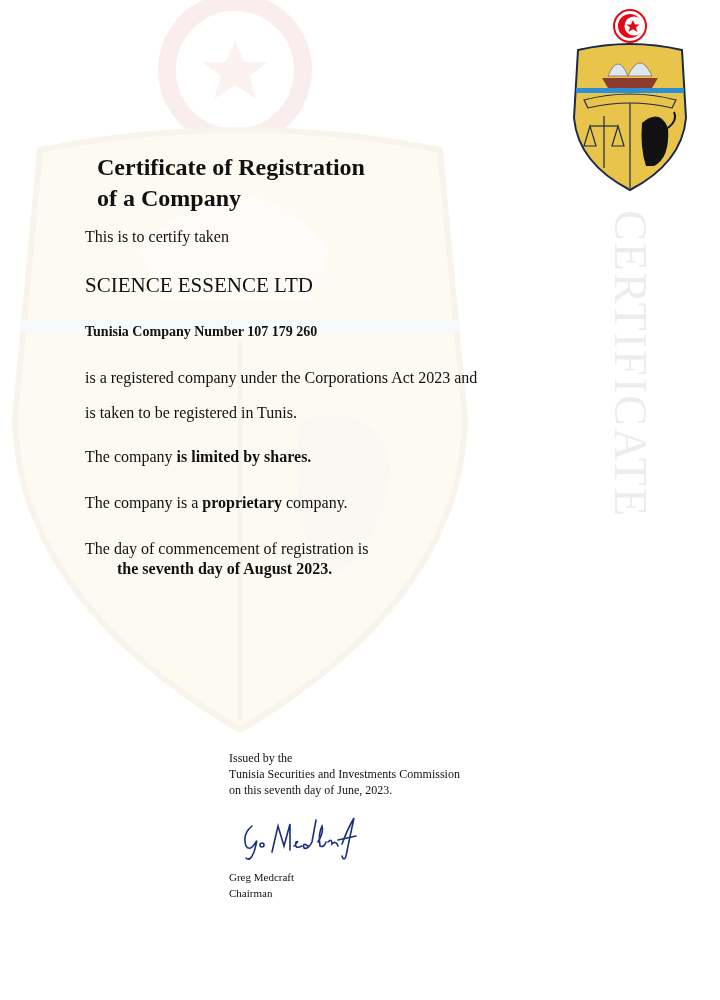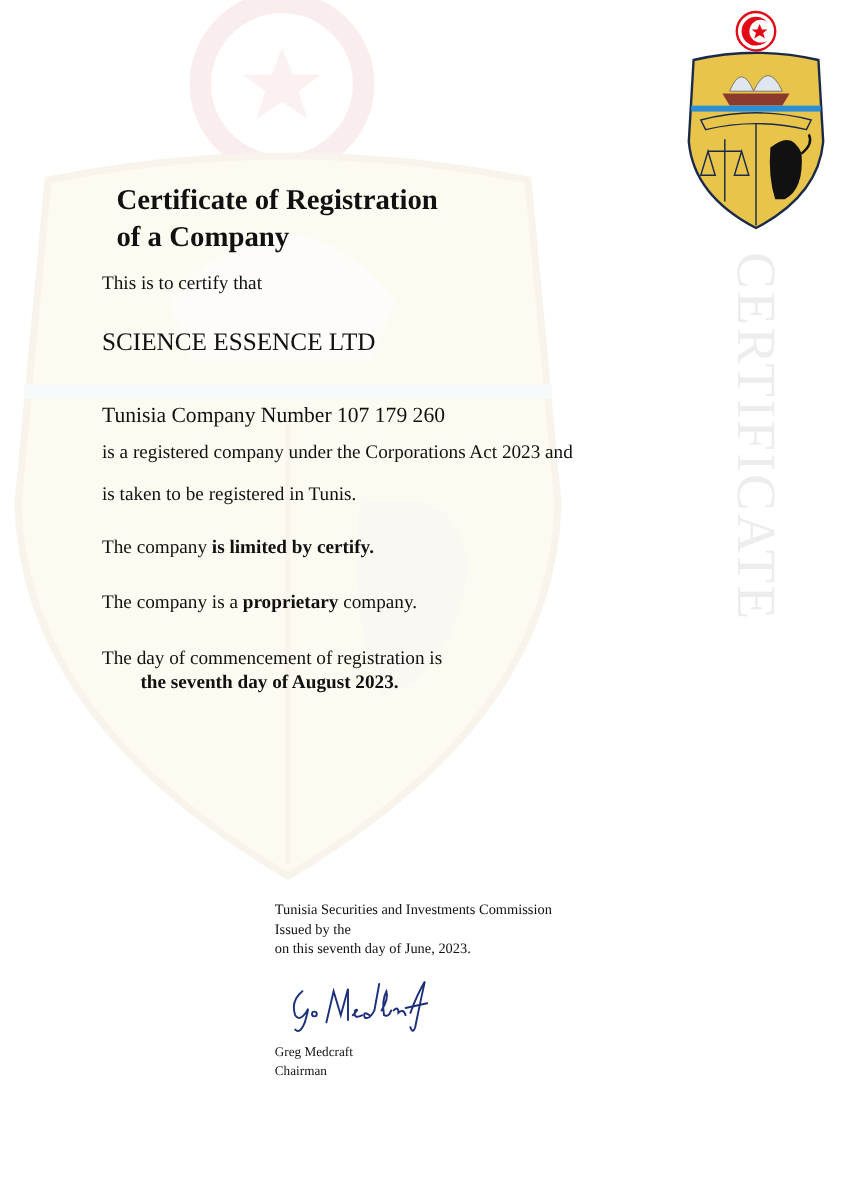--- a/index.html
+++ b/index.html
@@ -16,21 +16,21 @@
     writing-mode: vertical-rl; text-orientation: mixed;
     font-family: "Liberation Serif", serif;
     line-height: 60px;
   }
   .emblem { position: absolute; left: 570px; top: 8px; width: 120px; height: 185px; }
   .content { position: absolute; left: 85px; top: 140px; width: 500px; }
   .title { font-size: 24px; font-weight: bold; line-height: 31px; margin: 12px; }
   .p { font-size: 16px; margin: 0; }
   .certify { position: absolute; top: 88px; }
   .company { position: absolute; top: 133px; font-size: 21px; font-weight: normal; }
-  .number { position: absolute; top: 184px; font-size: 18px; font-weight: normal; margin-top: 12px; }
+  .number { position: absolute; top: 184px; font-size: 14px; font-weight: bold; }
   .reg1 { position: absolute; top: 229px; white-space: nowrap; }
   .reg2 { position: absolute; top: 264px; text-align: right; }
   .limited { position: absolute; top: 308px; }
   .prop { position: absolute; top: 354px; }
   .day1 { position: absolute; top: 400px; }
   .day2 { position: absolute; top: 420px; font-weight: bold; margin-left: 32px; }
   .issued { position: absolute; left: 229px; top: 750px; font-size: 12px; line-height: 16px; }
   .issued div { white-space: nowrap; }
   .signature { position: absolute; left: 238px; top: 812px; width: 130px; height: 52px; }
   .signer { position: absolute; left: 229px; top: 869px; font-size: 11px; line-height: 16px; }
@@ -72,38 +72,38 @@
   </g>
   <path d="M72,115 Q90,100 98,120 Q100,150 84,158 L76,158 Q70,140 72,115 Z" fill="#111"></path>
   <path d="M98,120 Q108,112 104,104" stroke="#111" stroke-width="2" fill="none"></path>
 </svg>
 
 <div class="content">
   <h1 class="title">
     <div>Certificate of Registration</div>
     <div>of a Company</div>
   </h1>
-  <p class="p certify">This is to certify that</p>
+  <p class="p certify">This is to certify taken</p>
   <p class="p company">SCIENCE ESSENCE LTD</p>
   <p class="p number">Tunisia Company Number 107 179 260</p>
   <p class="p reg1">is a registered company under the Corporations Act 2023 and</p>
   <p class="p reg2">is taken to be registered in Tunis.</p>
   <p class="p limited">
-    <span>The company </span><b>is limited by certify.</b>
+    <span>The company </span><b>is limited by shares.</b>
   </p>
   <p class="p prop">
     <span>The company is a </span><b>proprietary</b><span> company.</span>
   </p>
   <p class="p day1">The day of commencement of registration is</p>
   <p class="p day2">the seventh day of August 2023.</p>
 </div>
 
 <div class="issued">
+  <div>Issued by the</div>
   <div>Tunisia Securities and Investments Commission</div>
-  <div>Issued by the</div>
   <div>on this seventh day of June, 2023.</div>
 </div>
 
 <svg class="signature" viewBox="0 0 130 52">
   <g fill="none" stroke="#1c2f7a" stroke-width="1.6" stroke-linecap="round">
     <path d="M14,14 Q4,22 8,34 Q12,40 18,30 Q20,26 16,40 Q12,50 8,46"></path>
     <circle cx="24" cy="33" r="2"></circle>
     <path d="M34,40 L40,14 L46,34 L52,12 L52,38"></path>
     <path d="M56,34 Q62,28 58,30 Q56,38 64,34"></path>
     <path d="M70,34 Q64,30 66,36 Q70,38 74,30 L78,8"></path>

